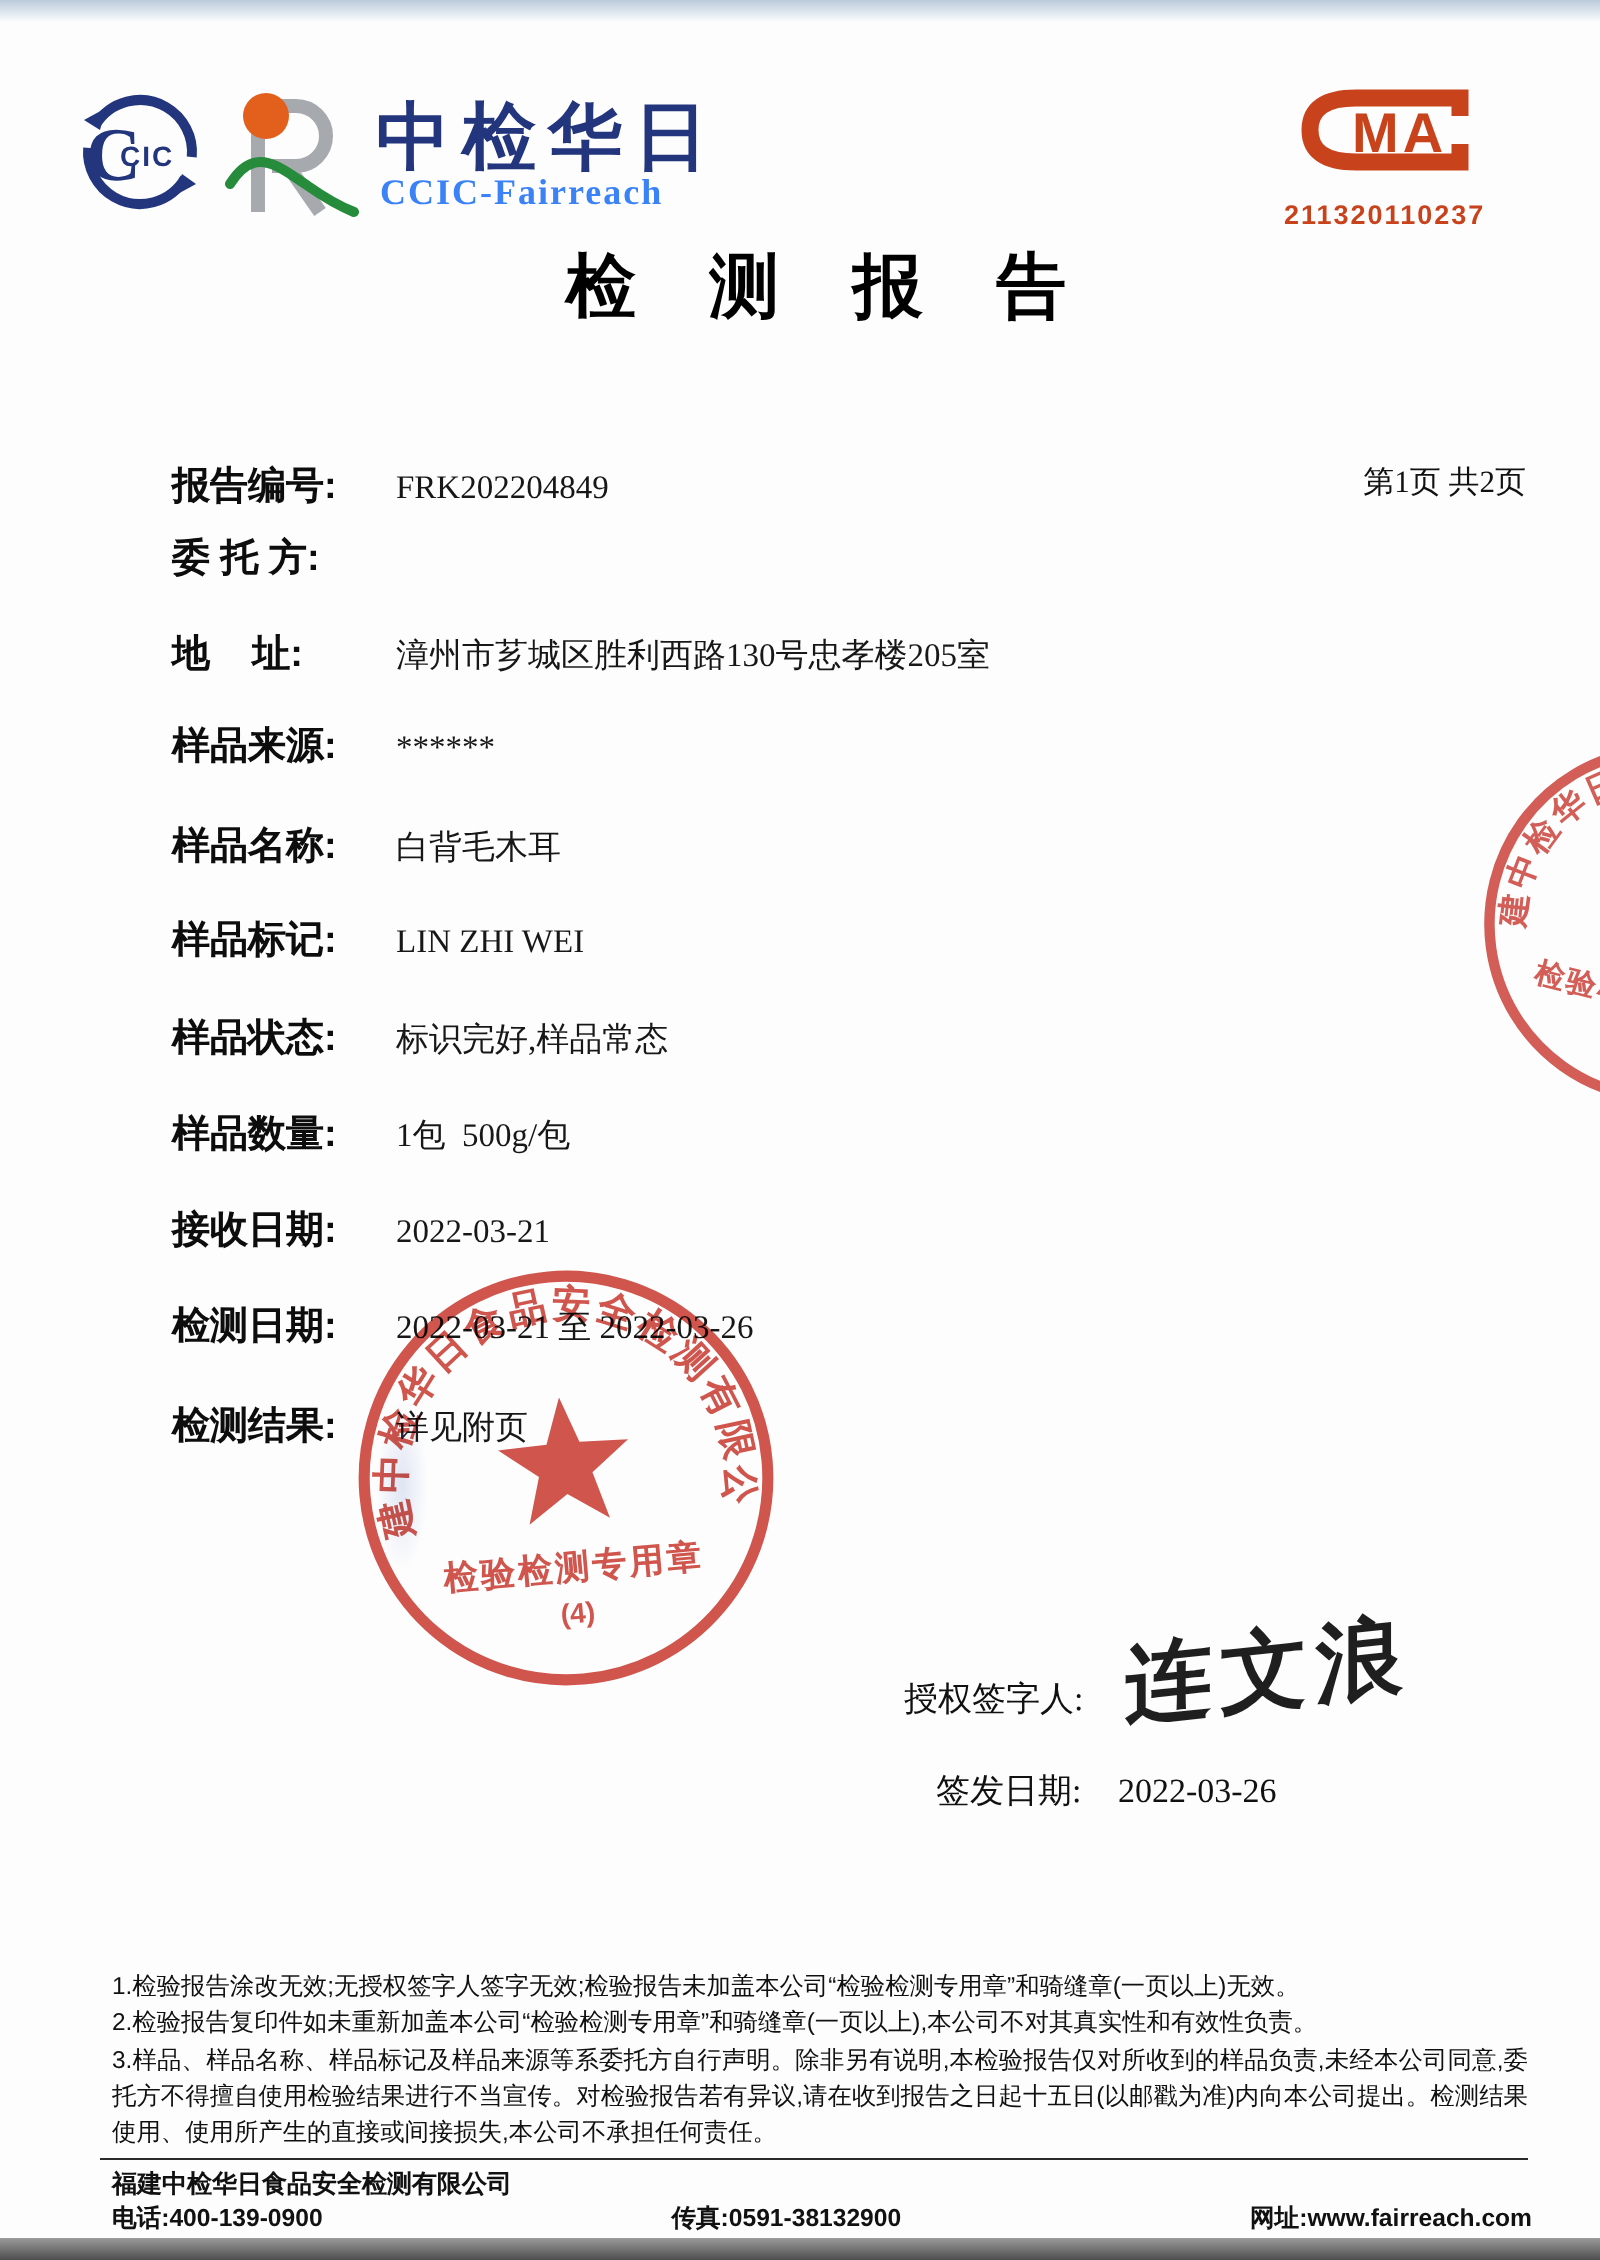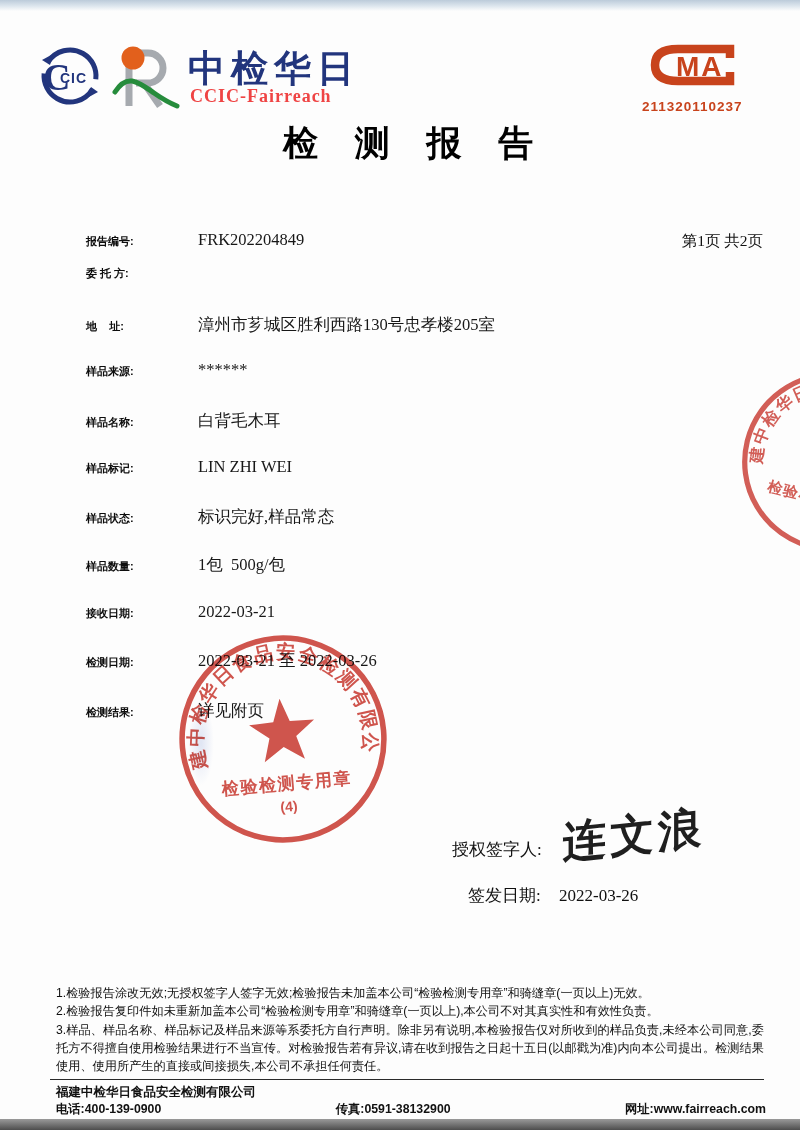--- a/index.html
+++ b/index.html
@@ -12,34 +12,34 @@
     background:linear-gradient(180deg,#bccbda 0%,#dde6ee 55%,rgba(255,255,255,0) 100%); }
   .bottom-band { position:absolute; bottom:0; left:0; width:800px; height:11px;
     background:linear-gradient(180deg,#9a9a9a,#4d4d4d); }
 
   
   .logo-ccic { position:absolute; left:33px; top:44px; }
   .logo-r    { position:absolute; left:112px; top:40px; }
   .brand-cn  { position:absolute; left:188px; top:44px; font-size:37px; font-weight:bold;
     color:#22357d; letter-spacing:6px; }
   .brand-en  { position:absolute; left:190px; top:86px; font-size:18px; font-weight:bold;
-    font-family:"Liberation Serif", serif; color:#ef4444; letter-spacing:1px; }
+    font-family:"Liberation Serif", serif; color:#3b82f6; letter-spacing:1px; }
   .cma-box   { position:absolute; left:642px; top:36px; width:100px; text-align:right; }
   .cma-number{ font-size:13.5px; font-weight:bold; color:#c8431c; letter-spacing:1px; margin-top:1px; }
 
   .doc-title { position:absolute; top:120px; left:0; width:800px; text-align:center;
     font-family:"Liberation Serif", serif; font-weight:bold; font-size:35px;
     letter-spacing:14px; color:#000; text-indent:14px;padding-left:16px; }
 
   .page-info { position:absolute; top:231px; right:37px; font-family:"Liberation Serif", serif;
     font-size:15.5px; color:#111; }
 
   
   .field-row { position:absolute; left:86px; display:flex; align-items:baseline; }
-  .flabel { font-weight:bold; font-size:11px; color:#0d0d0d; white-space:pre; width:112px; }
+  .flabel { font-weight:bold; font-size:19px; color:#0d0d0d; white-space:pre; width:112px; }
   .fvalue { font-family:"Liberation Serif", serif; font-size:16.5px; color:#171717; white-space:pre; }
 
   
   .stamp { position:absolute; mix-blend-mode:multiply; opacity:0.85; }
   .stamp-main { left:172px; top:628px; width:222px; height:222px; transform:rotate(-5deg); }
   .stamp-edge { left:736px; top:366px; width:192px; height:192px; transform:rotate(14deg); opacity:0.8; }
 
   .ink-bleed { position:absolute; left:188px; top:700px; width:26px; height:86px; border-radius:12px;
     background:radial-gradient(ellipse at center, rgba(90,120,200,0.18), rgba(90,120,200,0) 70%); }
 

